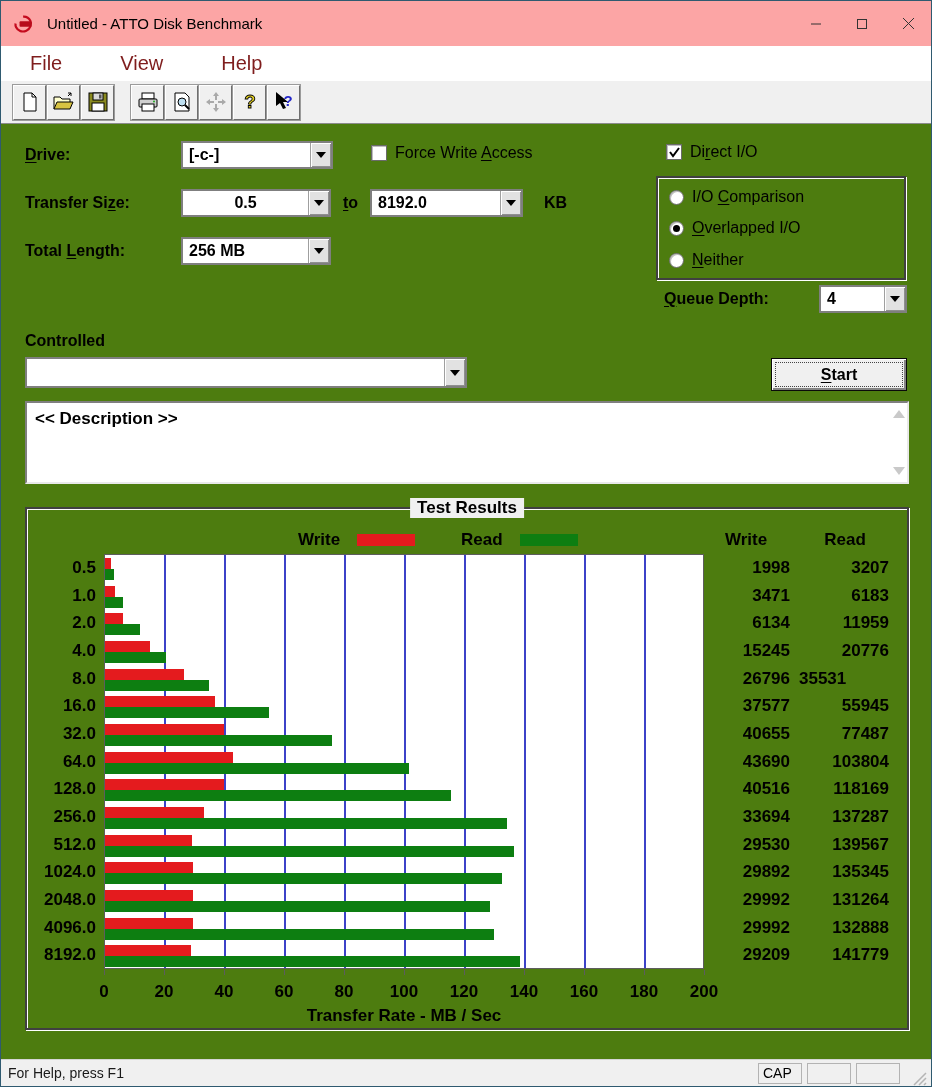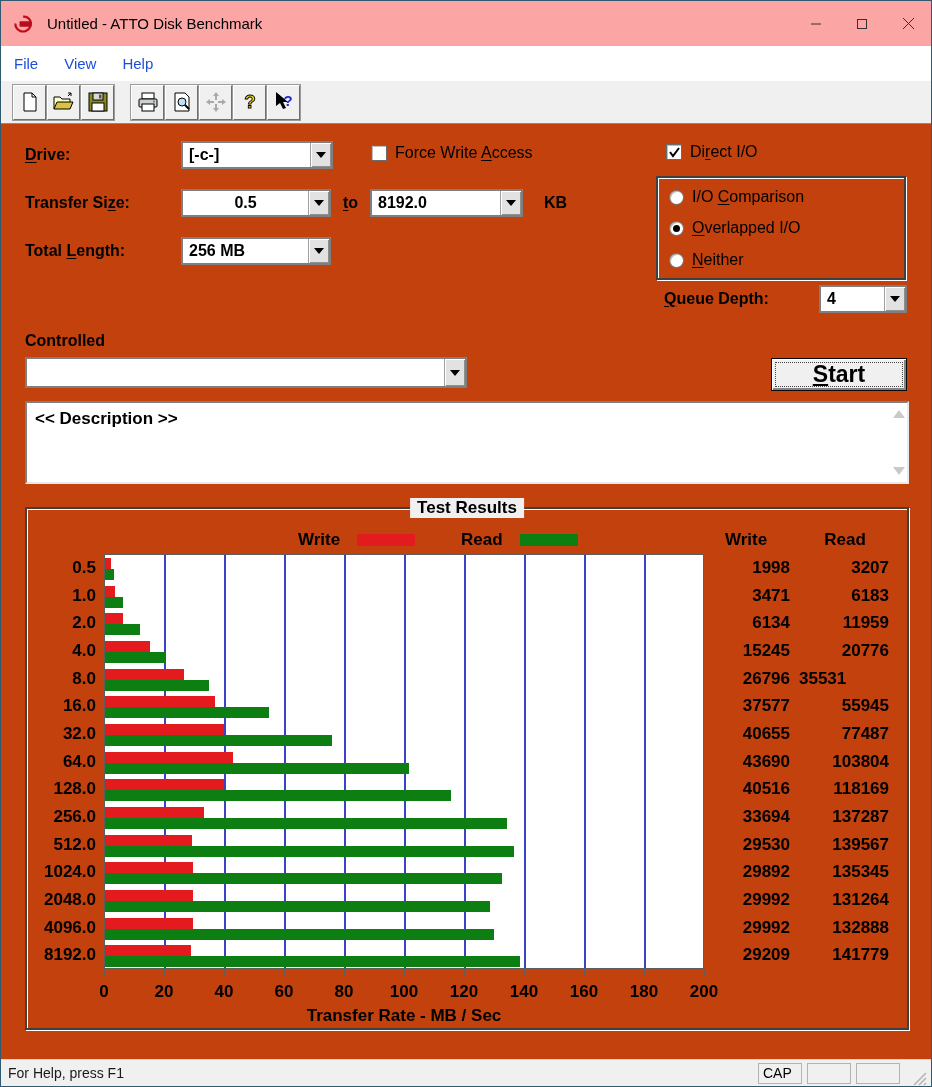--- a/index.html
+++ b/index.html
@@ -9,27 +9,27 @@
     position:relative; width:932px; height:1087px; background:#f0f0f0;
     border:1px solid #2f5a70; overflow:hidden;
   }
   
   .titlebar { position:absolute; left:0; top:0; right:0; height:45px; background:#fca5a5; display:flex; align-items:center; }
   .app-icon { width:24px; height:20px; margin-left:13px; }
   .title-text { font-size:15px; color:#000; margin-left:9px; flex:1; }
   .caption-btn { width:46px; height:45px; display:flex; align-items:center; justify-content:center; }
   
   .menubar { position:absolute; left:0; top:45px; right:0; height:35px; background:#ffffff; display:flex; align-items:center; }
-  .menu-item { font-size:15px; color:#1d4ed8; padding:6px 13px; }
+  .menu-item { font-size:20px; color:#7f1d1d; padding:6px 29px; }
   
   .toolbar { position:absolute; left:0; top:80px; right:0; height:43px; background:#f0f0f0; border-bottom:1px solid #8b8b8b; display:flex; align-items:center; padding-left:12px; }
   .tbtn { width:33px; height:35px; background:#f0f0f0; border:1px solid; border-color:#ffffff #6f6f6f #6f6f6f #ffffff; outline:1px solid #9b9b9b; margin-right:1px; display:flex; align-items:center; justify-content:center; }
   .tgap { width:16px; }
   
-  .client { position:absolute; left:0; top:123px; width:932px; height:937px; background:#c2410c; }
+  .client { position:absolute; left:0; top:123px; width:932px; height:937px; background:#4d7c0f; }
   .lbl { position:absolute; font-size:16px; font-weight:bold; color:#000; white-space:nowrap; }
   .mn { text-decoration:underline; text-underline-offset:2px; }
   
   .combo { position:absolute; height:28px; background:#fff; border:2px solid #7f7f7f; display:flex; align-items:stretch; }
   .combo-val { flex:1; font-size:16px; font-weight:bold; color:#000; display:flex; align-items:center; padding-left:6px; overflow:hidden; white-space:nowrap; }
   .combo-val.center { justify-content:center; padding-left:0; }
   .combo-btn { width:21px; background:#e2e2e2; border-left:1px solid #9f9f9f; box-shadow:inset 1px 1px 0 #ffffff, inset -1px -1px 0 #8f8f8f; display:flex; align-items:center; justify-content:center; }
   .tri { width:0; height:0; border-left:5px solid transparent; border-right:5px solid transparent; border-top:6px solid #000; }
   
   .check, .radio { position:absolute; display:flex; align-items:center; }
@@ -37,21 +37,21 @@
   .cbox svg { position:absolute; left:1px; top:1px; display:none; }
   .check.checked .cbox svg { display:block; }
   .rdot { width:15px; height:15px; border-radius:50%; background:#fff; border:1px solid #6b6b6b; box-shadow:inset 1px 1px 0 #bdbdbd; margin-right:8px; position:relative; flex:none; }
   .rdot::after { content:""; position:absolute; left:3px; top:3px; width:7px; height:7px; border-radius:50%; background:#000; display:none; }
   .radio.selected .rdot::after { display:block; }
   .ck-label { font-size:16px; font-weight:normal; color:#000; white-space:nowrap; }
   
   .frame { position:absolute; border:2px solid #404040; box-shadow:1px 1px 0 #ffffff, inset 1px 1px 0 #ffffff; }
   .group-title { position:absolute; top:-11px; left:50%; transform:translateX(-50%); background:#f0f0f0; padding:0 7px; font-size:17px; font-weight:bold; white-space:nowrap; }
   
-  .start-btn { position:absolute; left:770px; top:234px; width:136px; height:33px; background:#f0f0f0; border:1px solid #0a0a0a; box-shadow:inset 1px 1px 0 #ffffff, inset -2px -2px 0 #858585; font-family:"Liberation Sans",sans-serif; font-size:23px; font-weight:bold; color:#000; }
+  .start-btn { position:absolute; left:770px; top:234px; width:136px; height:33px; background:#f0f0f0; border:1px solid #0a0a0a; box-shadow:inset 1px 1px 0 #ffffff, inset -2px -2px 0 #858585; font-family:"Liberation Sans",sans-serif; font-size:16px; font-weight:bold; color:#000; }
   .start-btn .focus-rect { position:absolute; inset:3px; border:1px dotted #444; pointer-events:none; }
   
   .desc { position:absolute; left:24px; top:277px; width:884px; height:83px; background:#fff; border:2px solid; border-color:#7f7f7f #e9e9e9 #e9e9e9 #7f7f7f; }
   .desc-text { position:absolute; left:8px; top:6px; font-size:17px; font-weight:bold; }
   .desc-scroll { position:absolute; top:1px; right:1px; bottom:1px; width:16px; background:#fff; }
   .sc-arrow { position:absolute; left:3px; width:0; height:0; border-left:6px solid transparent; border-right:6px solid transparent; }
   .sc-up { top:6px; border-bottom:8px solid #c9c9c9; }
   .sc-down { bottom:6px; border-top:8px solid #c9c9c9; }
   
   .plot { position:absolute; left:103px; top:430px; width:600px; height:415px; background:#ffffff; border:1px solid #5d5d5d; overflow:hidden; }

